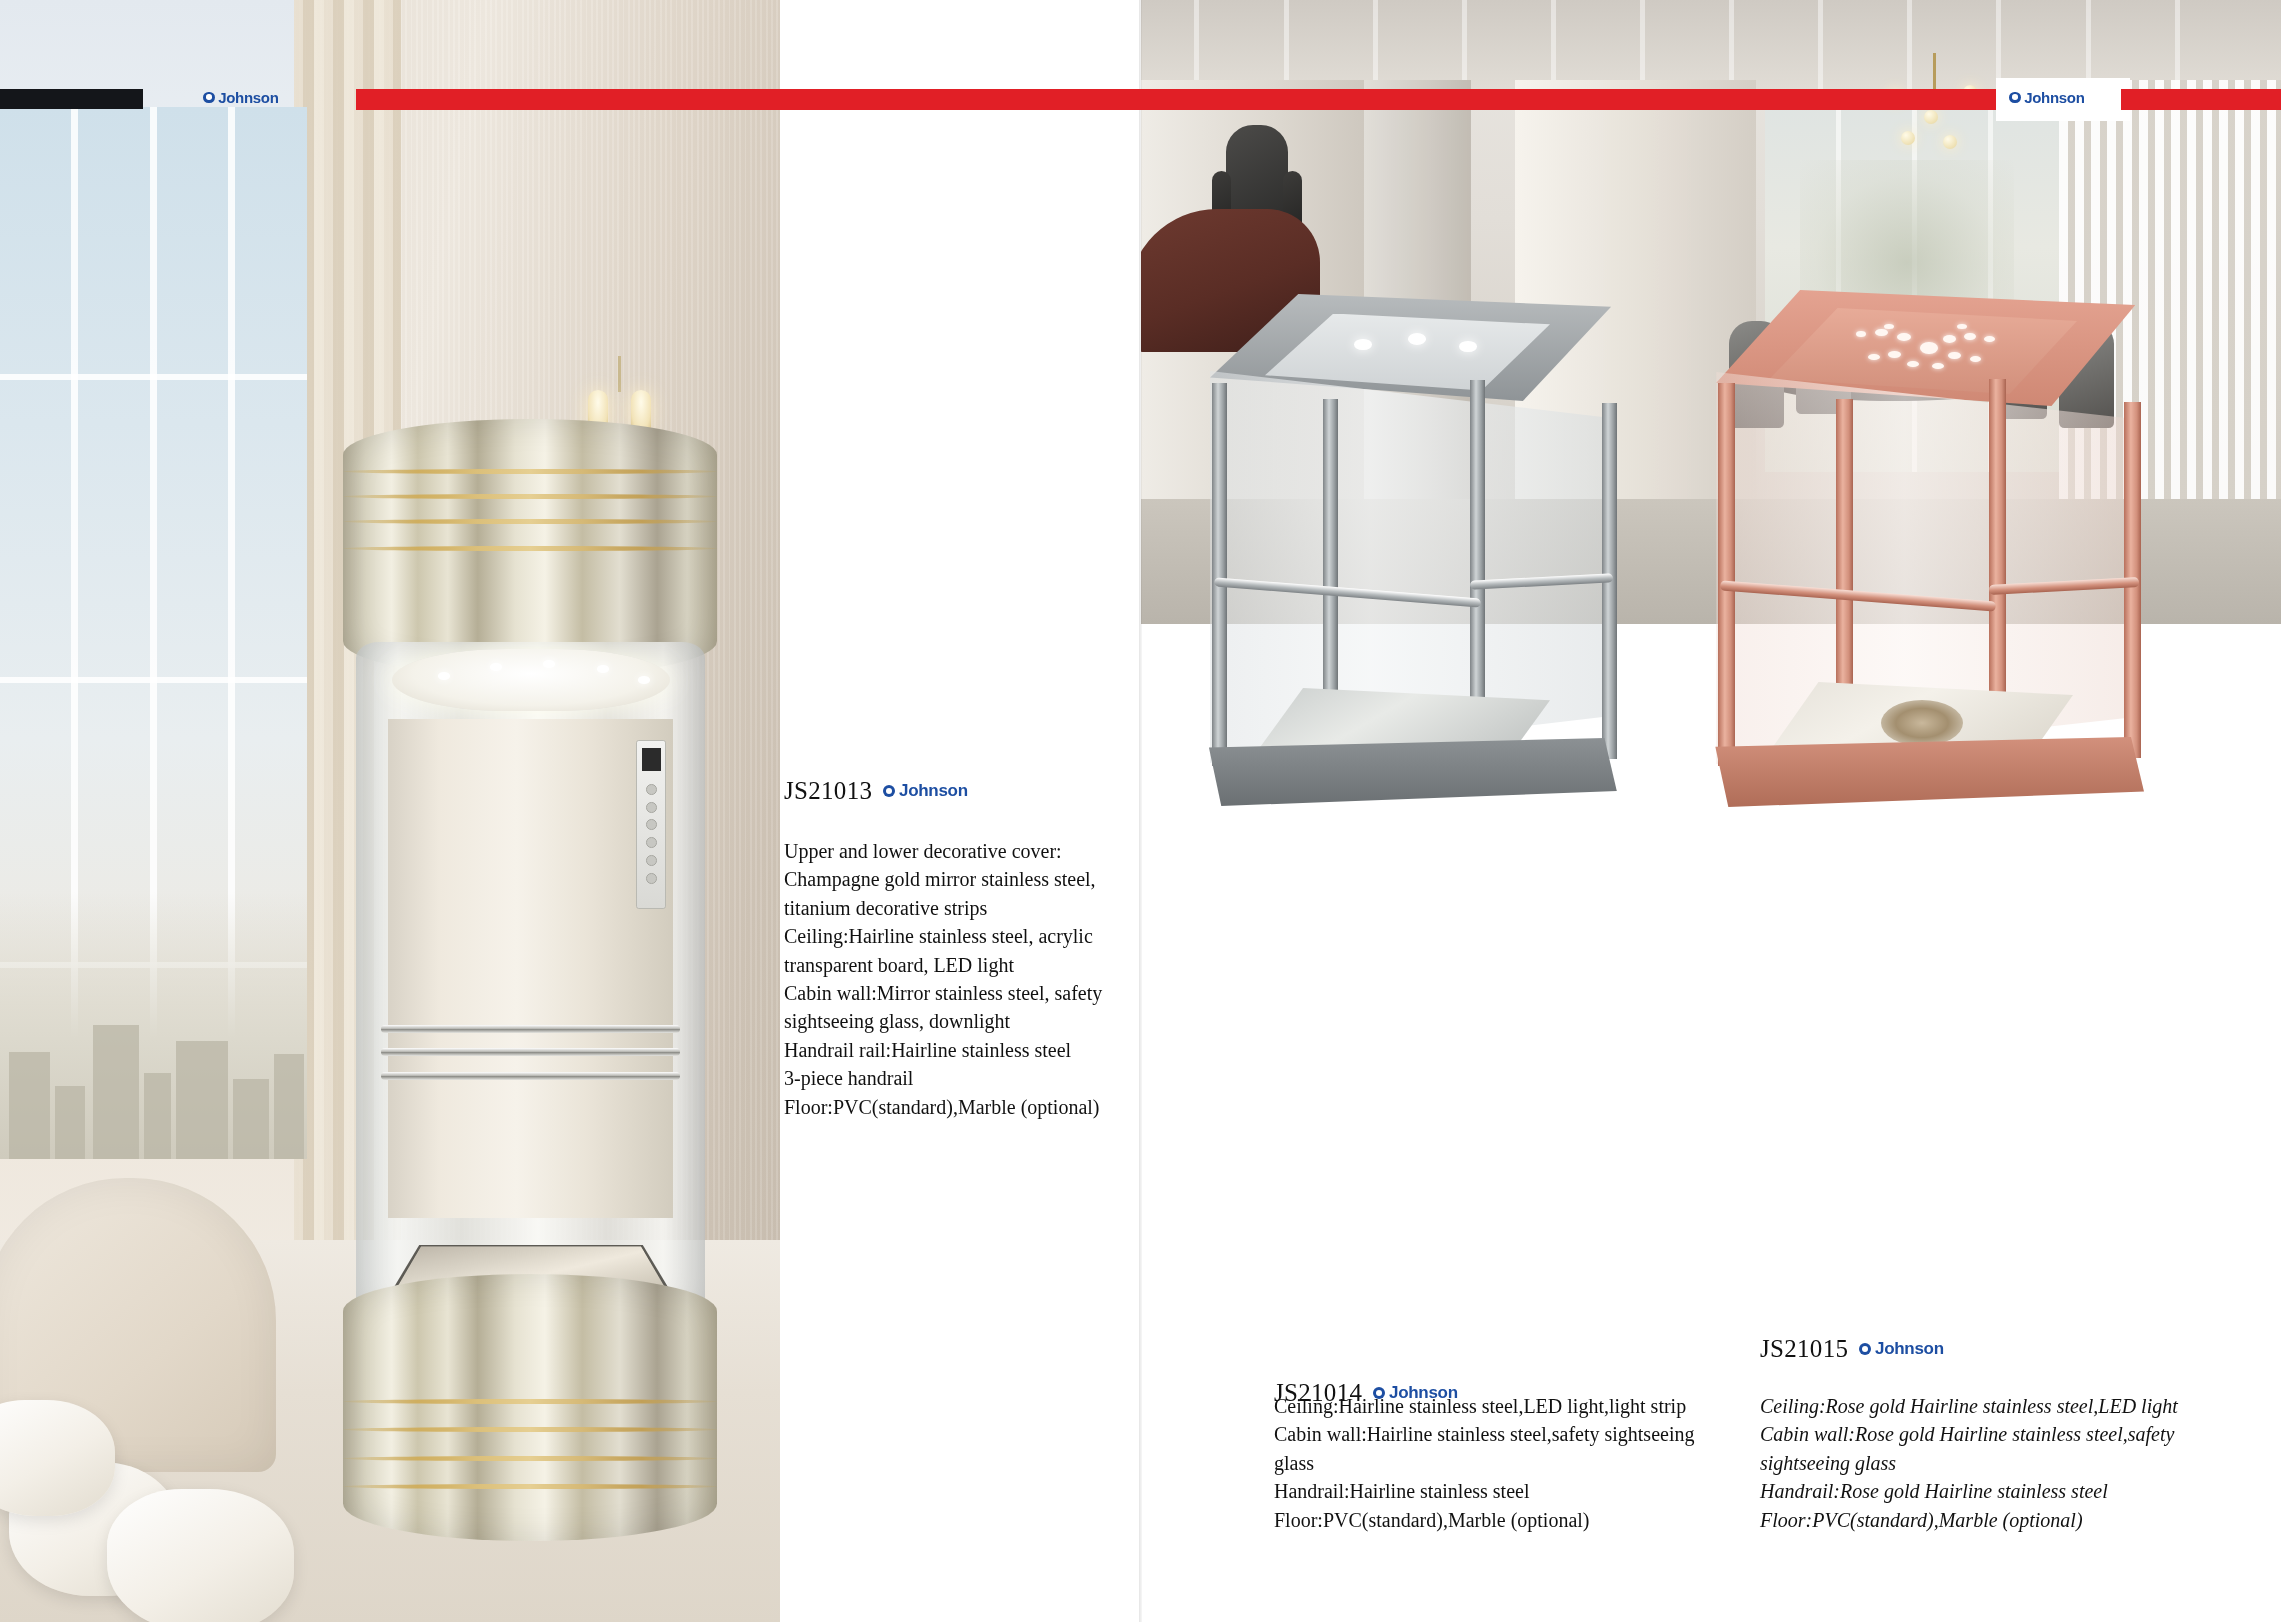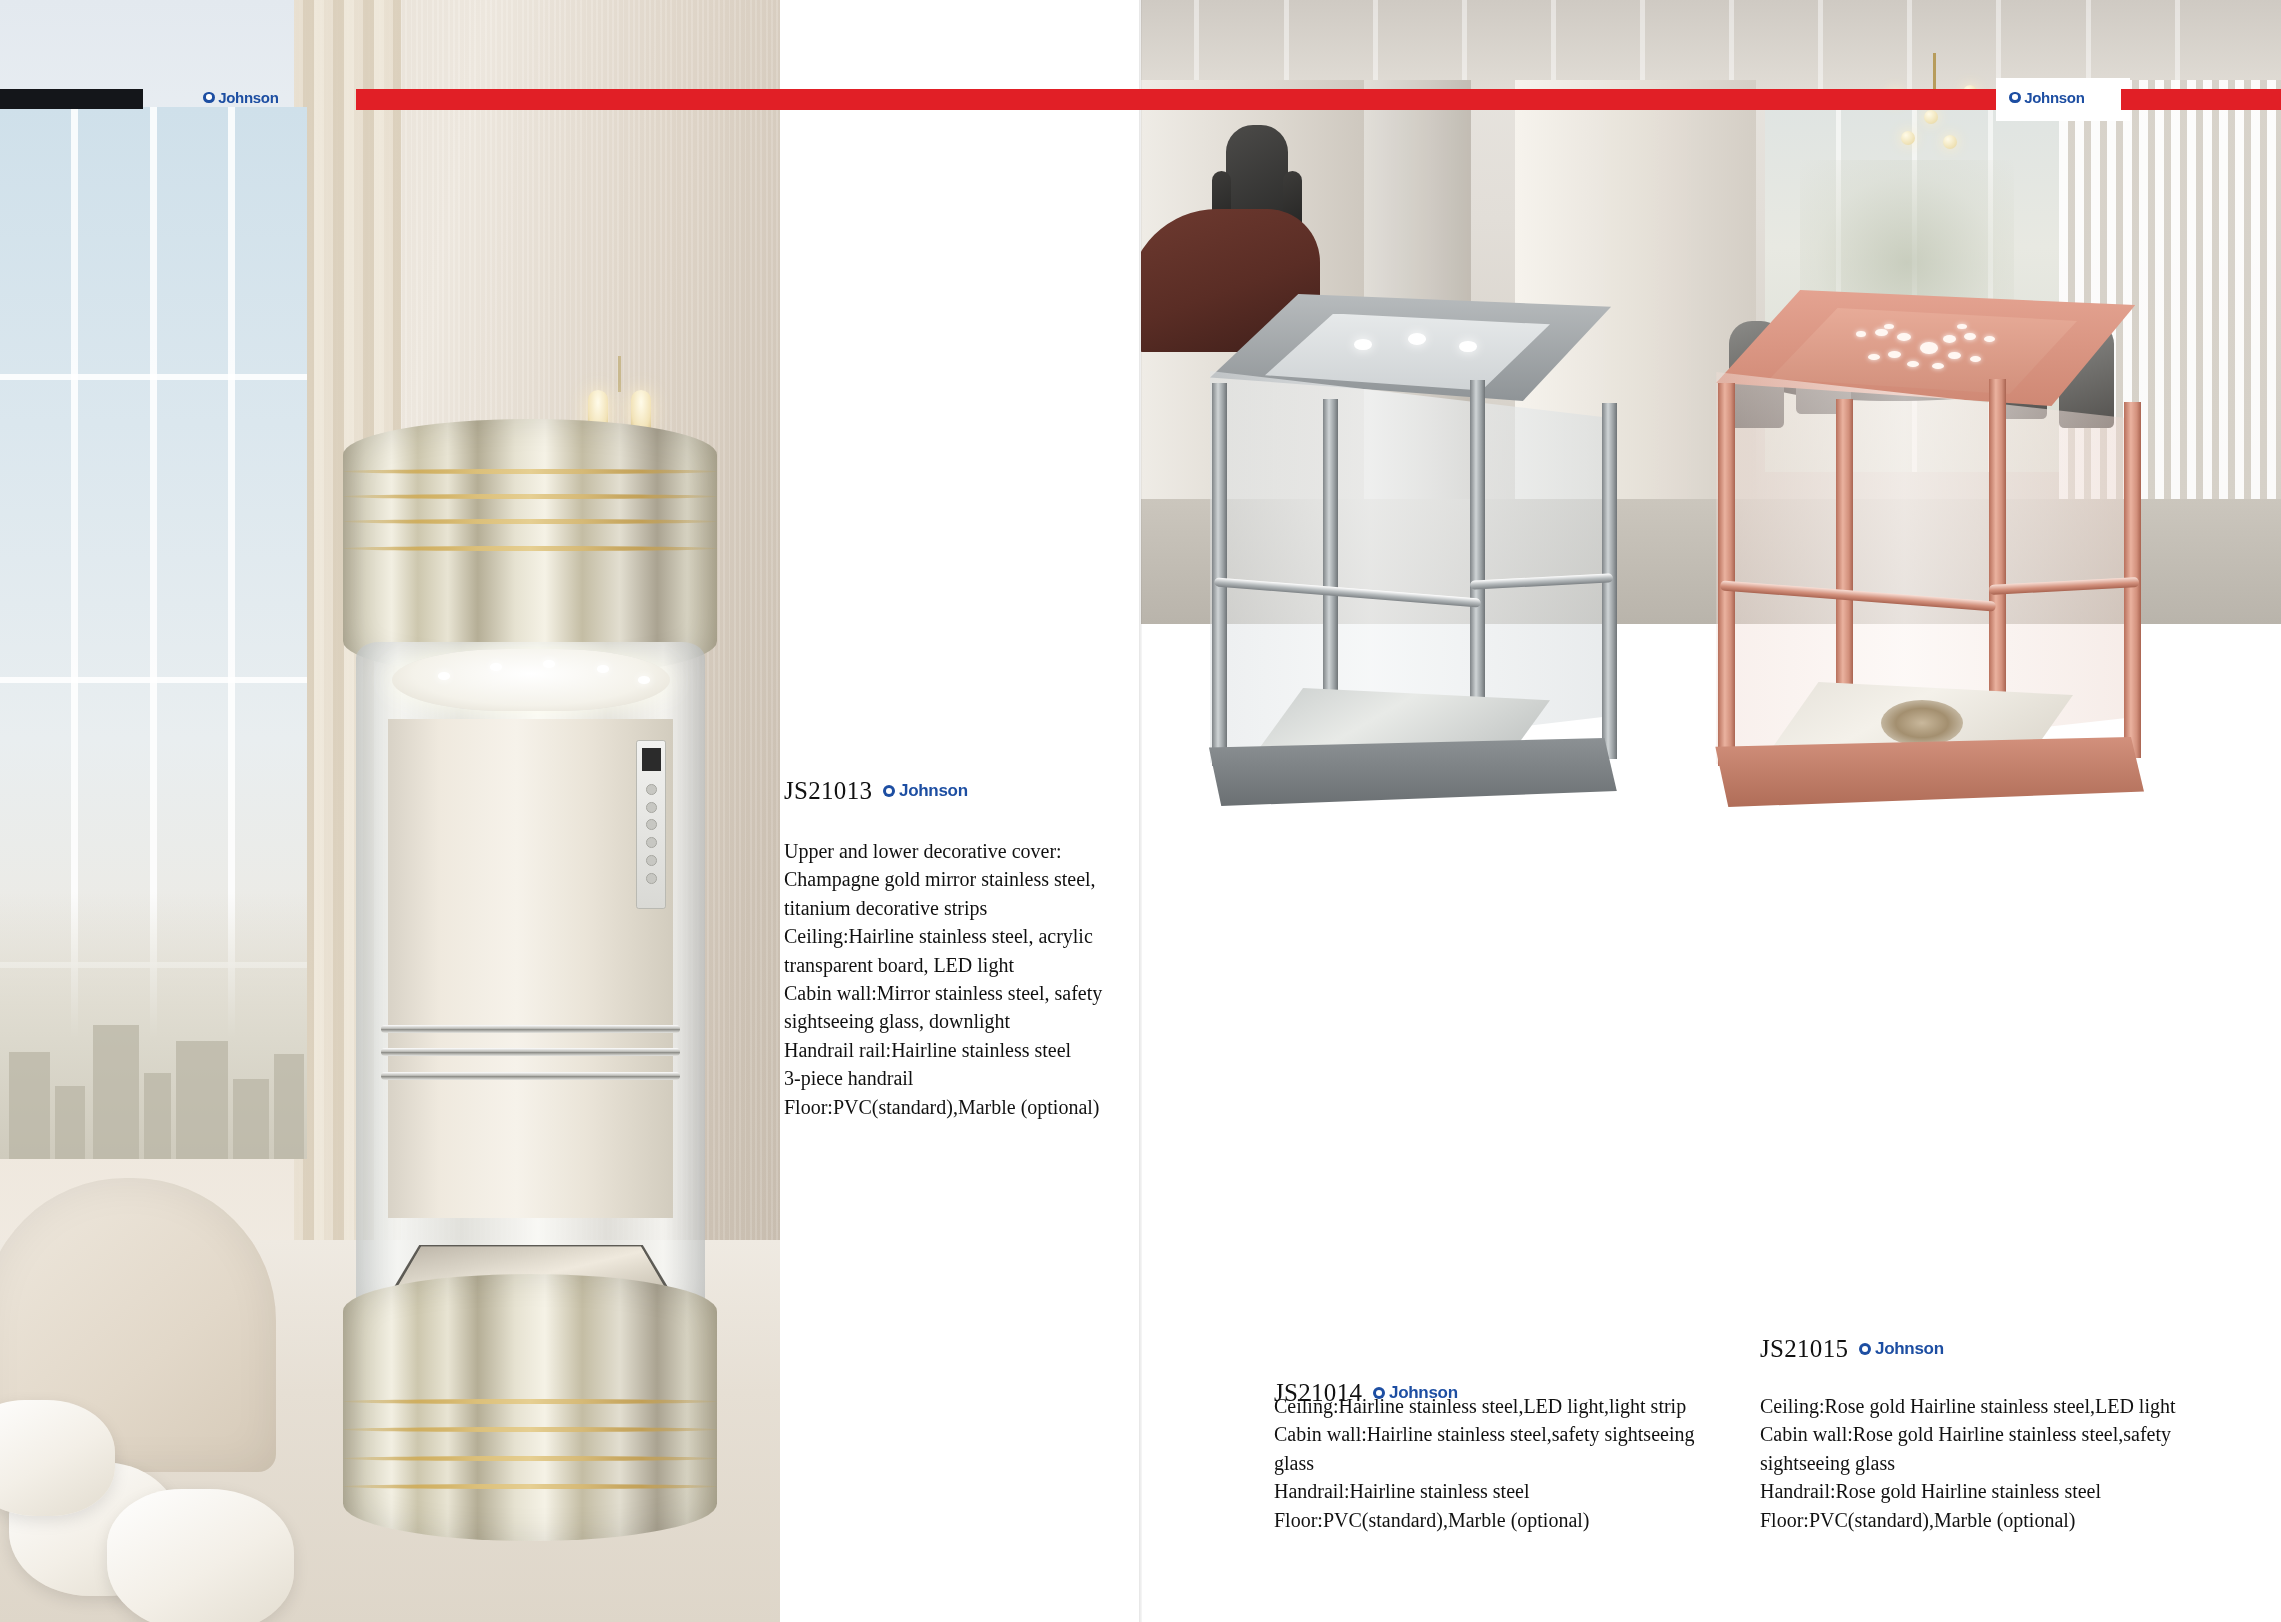--- a/index.html
+++ b/index.html
@@ -417,21 +417,21 @@
     white-space: pre-line;
   }
 
   .head-13 { left: 784px; top: 777px; }
   .spec-13 { left: 784px; top: 837px; width: 356px; font-family: Liberation Serif, serif; }
 
   .head-14 { left: 1274px; top: 1379px; }
   .spec-14 { left: 1274px; top: 1392px; width: 499px; }
 
   .head-15 { left: 1760px; top: 1335px; }
-  .spec-15 { left: 1760px; top: 1392px; width: 481px; }
+  .spec-15 { left: 1760px; top: 1392px; width: 481px; font-style: italic; }
 
   
   .fold {
     position: absolute; left: 1139px; top: 0; width: 2.7px; height: 1623px;
     background: linear-gradient(to right, rgba(0,0,0,.10), rgba(0,0,0,.03));
   }
   .left-white-col {
     position: absolute; left: 780px; top: 0; width: 359px; height: 1623px; background: #ffffff;
   }
 </style>

